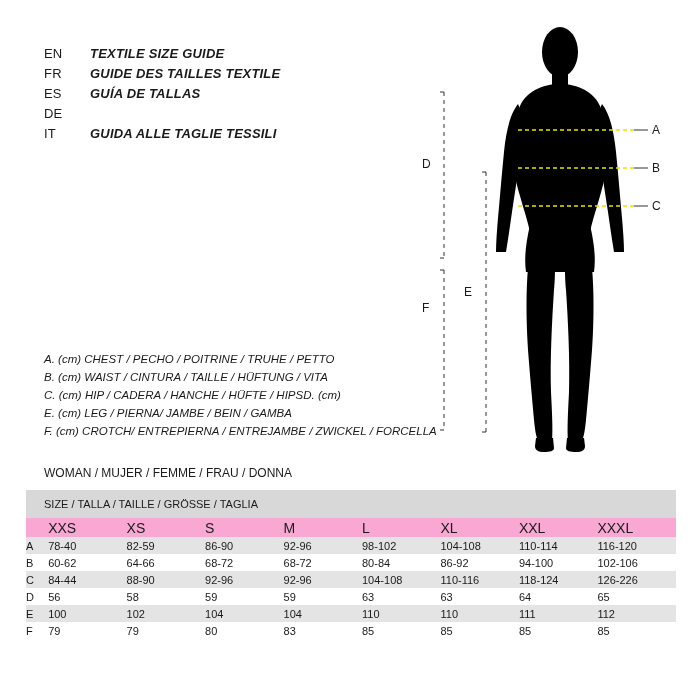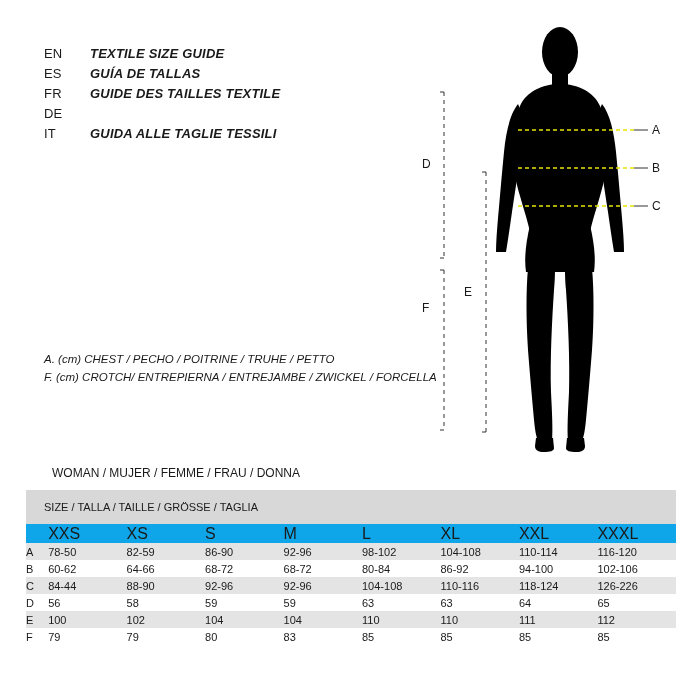--- a/index.html
+++ b/index.html
@@ -59,21 +59,20 @@
     white-space: nowrap;
   }
 
   .woman-label {
     position: absolute;
     left: 44px;
     top: 466px;
     font-size: 12px;
     color: #1a1a1a;
     white-space: nowrap;
-    margin-left: 8px;
   }
 
   
   .figure-area {
     position: absolute;
     left: 400px;
     top: 20px;
     width: 290px;
     height: 440px;
   }
@@ -100,54 +99,54 @@
   }
   .size-table .band {
     background: #e4e4e4;
   }
   .size-table .band-white {
     background: #ffffff;
   }
   .title-row td {
     background: #d8d8d8;
     font-size: 11px;
-    height: 34px;
+    height: 28px;
     padding-left: 18px;
     color: #1a1a1a;
   }
   .rowlabel {
     width: 22px;
     padding-left: 18px;
     font-size: 11px;
   }
   .colcell {
     width: 78px;
     font-size: 11px;
   }
   .header-row td {
-    background: #0ea5e9;
+    background: #f9a8d4;
     height: 19px;
-    font-size: 16px;
+    font-size: 14px;
   }
 </style>
 </head>
 <body>
 
 <div class="lang-block">
   <div class="lang-row">
     <span class="lang-code">EN</span>
     <span class="lang-title">TEXTILE SIZE GUIDE</span>
   </div>
   <div class="lang-row">
+    <span class="lang-code">FR</span>
+    <span class="lang-title">GUIDE DES TAILLES TEXTILE</span>
+  </div>
+  <div class="lang-row">
     <span class="lang-code">ES</span>
     <span class="lang-title">GUÍA DE TALLAS</span>
-  </div>
-  <div class="lang-row">
-    <span class="lang-code">FR</span>
-    <span class="lang-title">GUIDE DES TAILLES TEXTILE</span>
   </div>
   <div class="lang-row">
     <span class="lang-code">DE</span>
   </div>
   <div class="lang-row">
     <span class="lang-code">IT</span>
     <span class="lang-title">GUIDA ALLE TAGLIE TESSILI</span>
   </div>
 </div>
 
@@ -249,20 +248,23 @@
       <text x="252" y="190">C</text>
       <text x="22" y="148">D</text>
       <text x="64" y="276">E</text>
       <text x="22" y="292">F</text>
     </g>
   </svg>
 </div>
 
 <div class="legend">
   <div class="legend-row">A. (cm) CHEST / PECHO / POITRINE / TRUHE / PETTO</div>
+  <div class="legend-row">B. (cm) WAIST / CINTURA / TAILLE / HÜFTUNG / VITA</div>
+  <div class="legend-row">C. (cm) HIP / CADERA / HANCHE / HÜFTE / HIPSD. (cm)</div>
+  <div class="legend-row">E. (cm) LEG / PIERNA/ JAMBE / BEIN / GAMBA</div>
   <div class="legend-row">F. (cm) CROTCH/ ENTREPIERNA / ENTREJAMBE / ZWICKEL / FORCELLA</div>
 </div>
 
 <div class="woman-label">WOMAN / MUJER / FEMME / FRAU / DONNA</div>
 
 <table class="size-table">
   <tbody>
     <tr class="title-row">
       <td colspan="9">SIZE / TALLA / TAILLE / GRÖSSE / TAGLIA</td>
     </tr>
@@ -273,21 +275,21 @@
       <td class="colcell">S</td>
       <td class="colcell">M</td>
       <td class="colcell">L</td>
       <td class="colcell">XL</td>
       <td class="colcell">XXL</td>
       <td class="colcell">XXXL</td>
     </tr>
 
     <tr class="band">
       <td class="rowlabel">A</td>
-      <td class="colcell">78-50</td>
+      <td class="colcell">78-40</td>
       <td class="colcell">82-59</td>
       <td class="colcell">86-90</td>
       <td class="colcell">92-96</td>
       <td class="colcell">98-102</td>
       <td class="colcell">104-108</td>
       <td class="colcell">110-114</td>
       <td class="colcell">116-120</td>
     </tr>
 
     <tr class="band-white">

